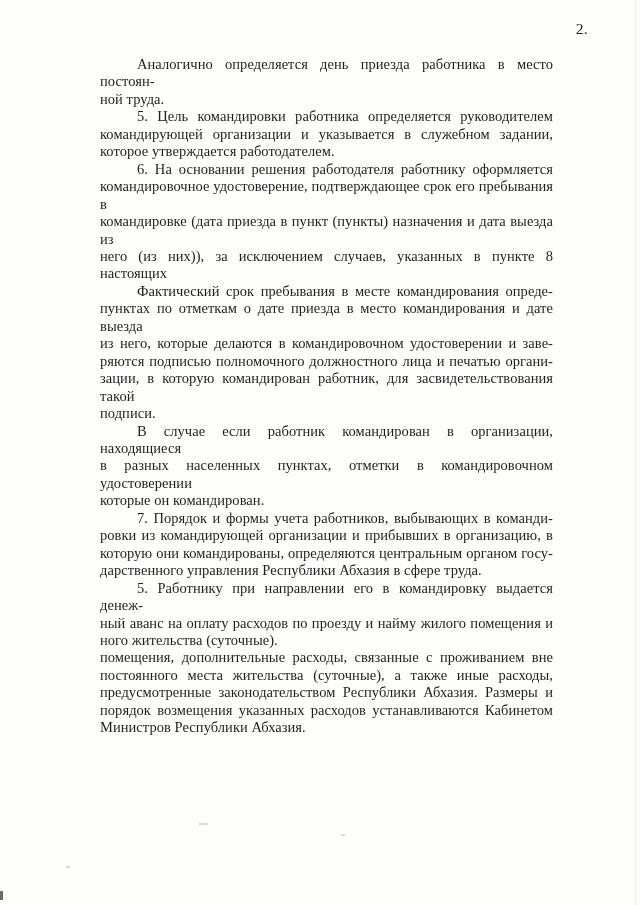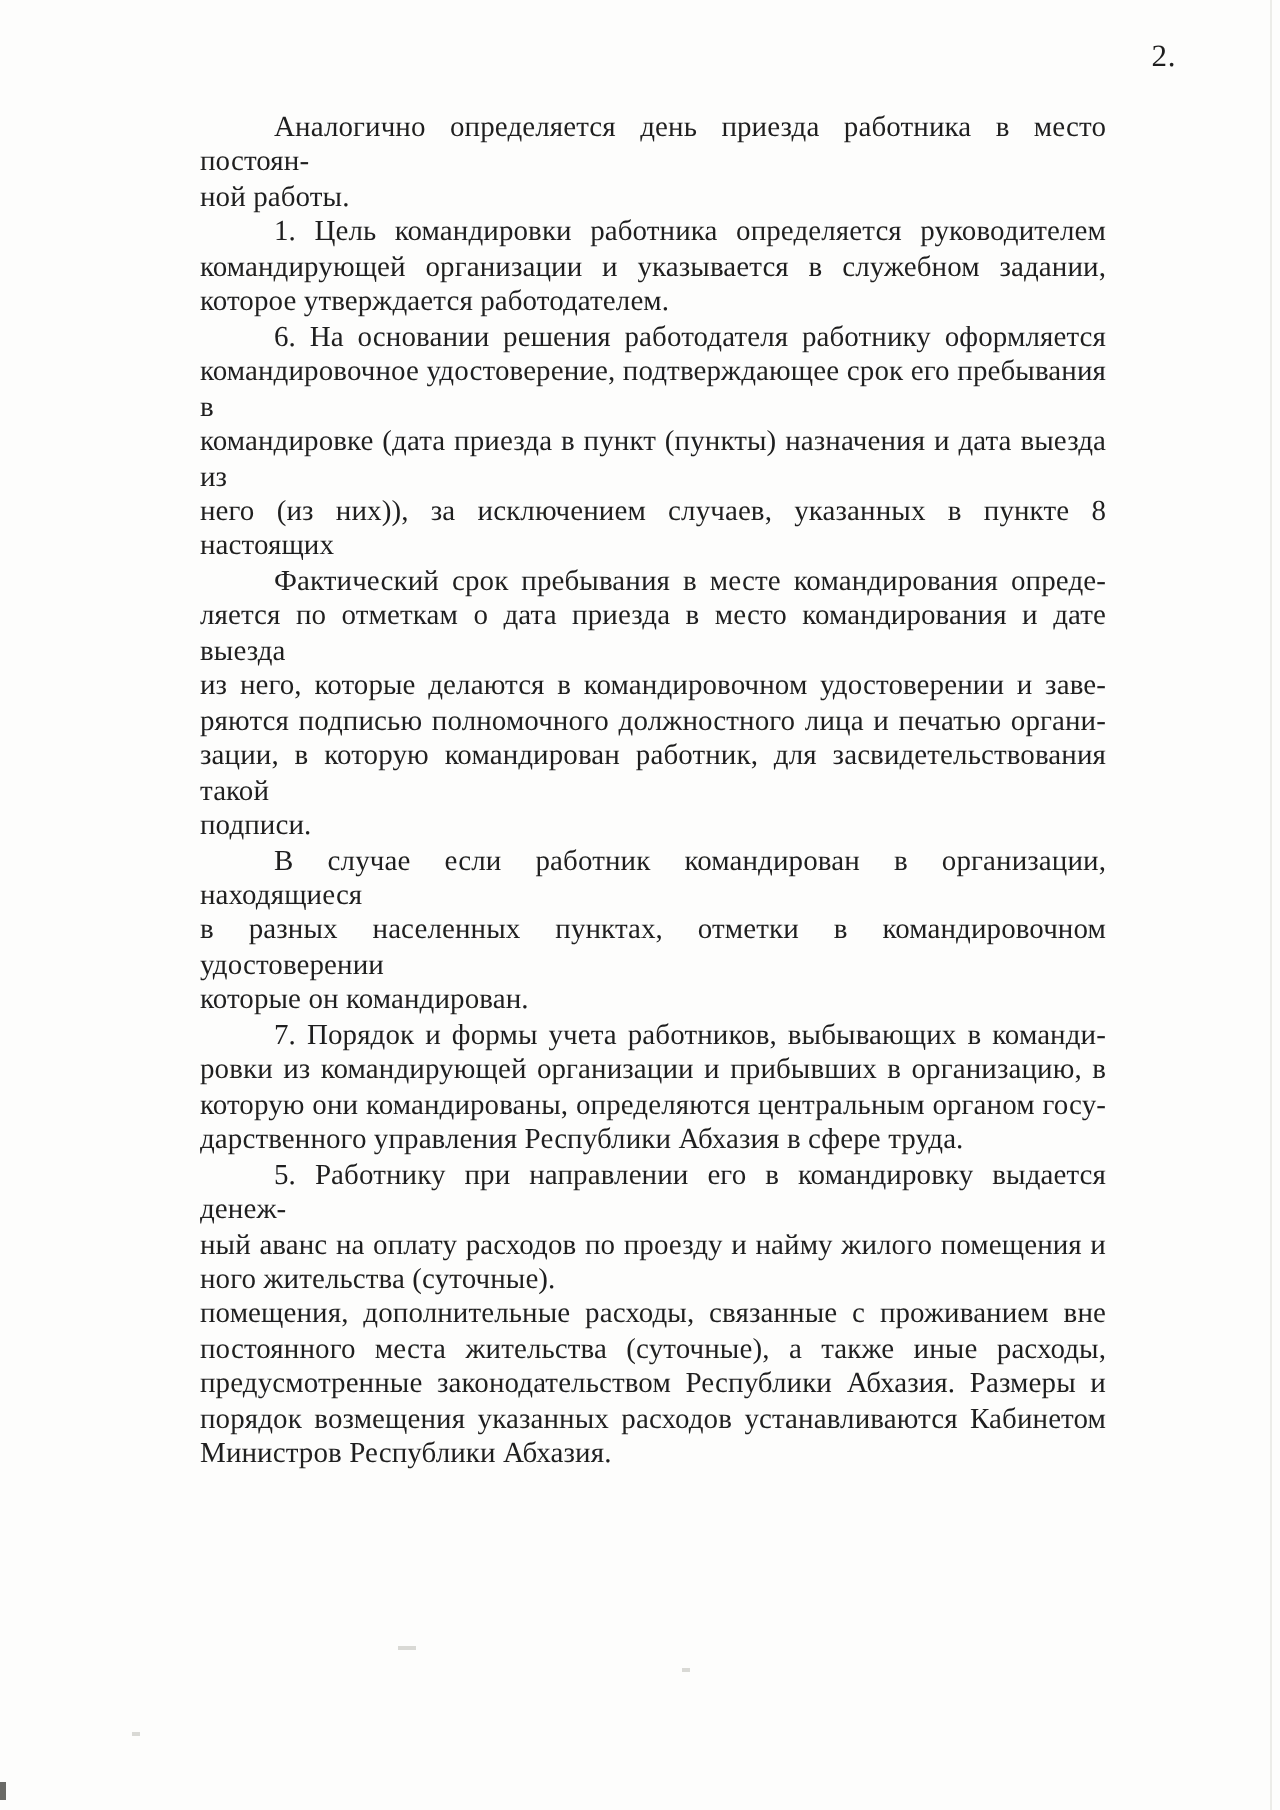--- a/index.html
+++ b/index.html
@@ -55,36 +55,36 @@
 </style>
 </head>
 <body>
 
 <div class="page">
   <div class="page-number">2.</div>
 
   <div class="body-text">
       <div class="para">
         <div class="line first">Аналогично определяется день приезда работника в место постоян-</div>
-        <div class="line last">ной работы.</div>
+        <div class="line last">ной труда.</div>
       </div>
       <div class="para">
-        <div class="line first">1. Цель командировки работника определяется руководителем</div>
+        <div class="line first">5. Цель командировки работника определяется руководителем</div>
         <div class="line">командирующей организации и указывается в служебном задании,</div>
         <div class="line last">которое утверждается работодателем.</div>
       </div>
       <div class="para">
         <div class="line first">6. На основании решения работодателя работнику оформляется</div>
         <div class="line">командировочное удостоверение, подтверждающее срок его пребывания в</div>
         <div class="line">командировке (дата приезда в пункт (пункты) назначения и дата выезда из</div>
         <div class="line">него (из них)), за исключением случаев, указанных в пункте 8 настоящих</div>
       </div>
       <div class="para">
         <div class="line first">Фактический срок пребывания в месте командирования опреде-</div>
-        <div class="line">ляется по отметкам о дата приезда в место командирования и дате выезда</div>
+        <div class="line">пунктах по отметкам о дате приезда в место командирования и дате выезда</div>
         <div class="line">из него, которые делаются в командировочном удостоверении и заве-</div>
         <div class="line">ряются подписью полномочного должностного лица и печатью органи-</div>
         <div class="line">зации, в которую командирован работник, для засвидетельствования такой</div>
         <div class="line last">подписи.</div>
       </div>
       <div class="para">
         <div class="line first">В случае если работник командирован в организации, находящиеся</div>
         <div class="line">в разных населенных пунктах, отметки в командировочном удостоверении</div>
         <div class="line last">которые он командирован.</div>
       </div>

